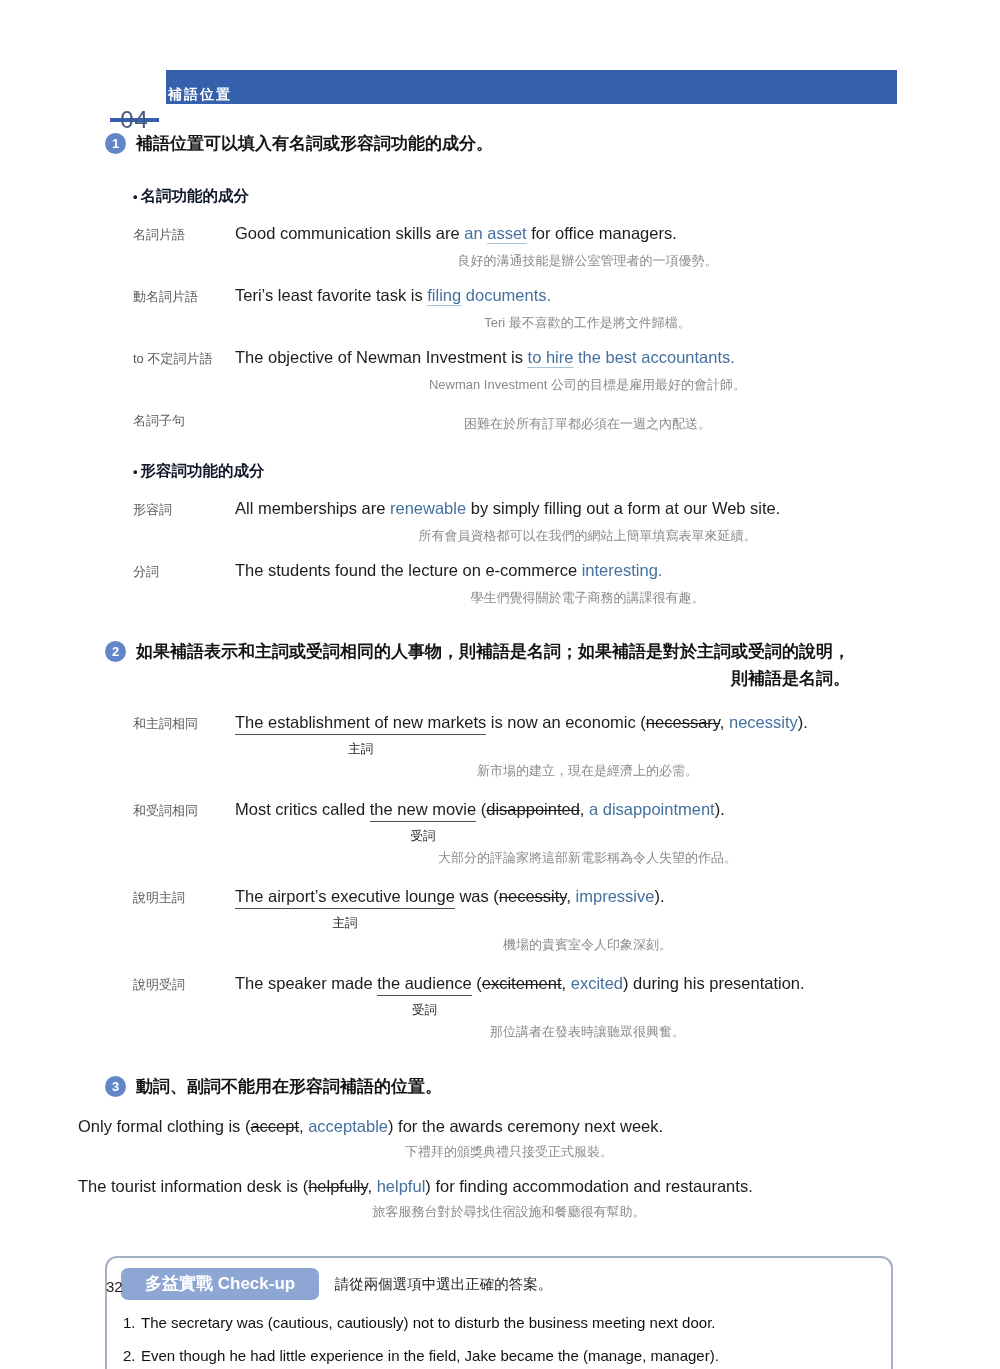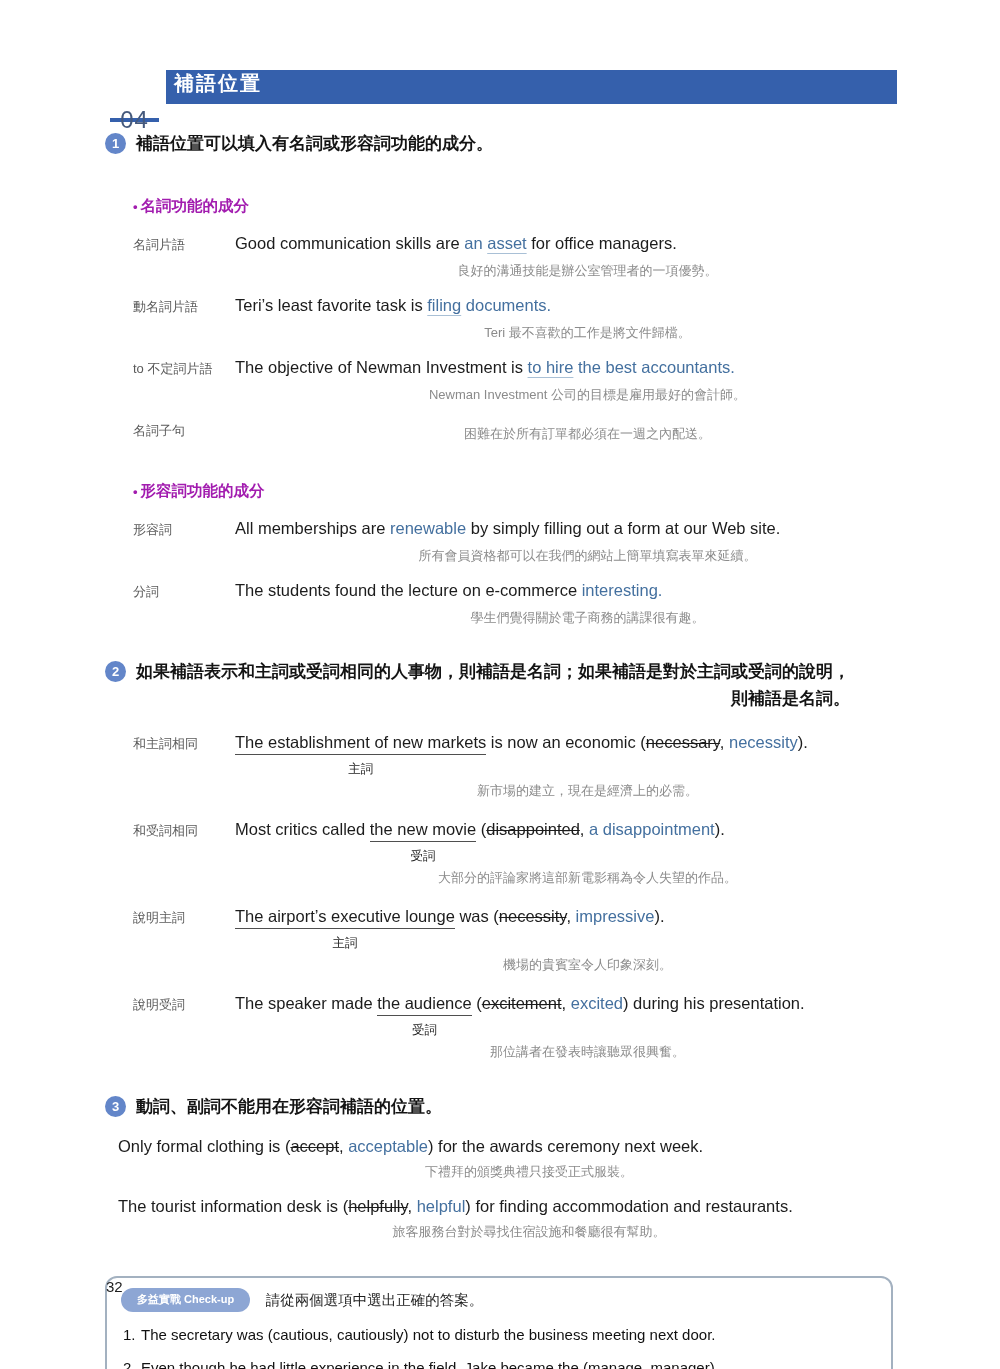--- a/index.html
+++ b/index.html
@@ -11,36 +11,36 @@
   }
 
   
   .unit-header { display:flex; margin:70px 103px 0 110px; height:34px; gap:7px; }
   .unit-num {
     width:49px; border:2px solid #3560ac; background:#eaeff8; color:#45597c;
     display:flex; align-items:center; justify-content:center;
     font-size:24px; letter-spacing:1px;margin-top:48px;
   }
   .unit-bar {
-    flex:1; background:#3560ac; color:#ffffff; display:flex; align-items:flex-start;
-    padding-left:8px; font-size:20px; font-weight:bold; letter-spacing:2px;
+    flex:1; background:#3560ac; color:#ffffff; display:flex; align-items:flex-end;
+    padding-left:2px; font-size:14px; font-weight:bold; letter-spacing:2px;
   }
 
   
   .point { display:flex; gap:10px; margin:26px 60px 0 105px; }
   .pnum {
     width:21px; height:21px; border-radius:50%; background:#6386c9; color:#fff;
     font-size:13px; font-weight:bold; display:flex; align-items:center;
     justify-content:center; flex-shrink:0; margin-top:3px;
   }
   .ptext { font-size:17px; font-weight:bold; color:#141414; line-height:27px;text-align:right; }
 
   
   .subsection { margin-left:133px; margin-right:60px; }
-  .subhead { font-size:15.5px; font-weight:600; color:#a21caf; margin-top:39px; }
+  .subhead { font-size:15.5px; font-weight:600; color:#0f172a; margin-top:29px; }
   .subhead .bullet { margin-right:3px; font-size:13px; }
 
   .ex-row { display:flex; margin-top:15px; }
   .ex-label { width:102px; flex-shrink:0; font-size:13px; color:#5a5a5a; padding-top:4px; white-space:nowrap; }
   .ex-body { flex:1; }
   .sentence { font-size:16.5px; color:#1c1c1c; line-height:23px; white-space:nowrap; }
   .trans { font-size:13px; color:#8b8b8b; margin-top:7px; line-height:17px;text-align:center; }
 
   .blue { color:#44709f; }
   .blue-ul {
@@ -51,32 +51,32 @@
 
   .phrase { display:inline-block; position:relative; border-bottom:1px solid #4f4f4f; }
   .phrase .role {
     position:absolute; top:calc(100% + 4px); left:50%; transform:translateX(-50%);
     font-size:12.5px; color:#222; white-space:nowrap;
   }
   .ex-row.with-role { margin-top:19px; }
   .ex-row.with-role .trans { margin-top:27px; }
 
   
-  .p3rows { margin-left:118px; margin-right:60px; }
+  .p3rows { margin-left:78px; margin-right:60px; }
   .p3row { margin-top:15px; }
   .p3row .trans { margin-top:5px; }
 
   
   .checkup {
     margin:36px 107px 0 105px; border:2px solid #a3b1c0; border-radius:12px;
     padding:10px 14px 18px 14px; position:relative; min-height:100px;
   }
   .badge {
     display:inline-block; background:#8da6d4; color:#ffffff; font-weight:bold;
-    font-size:11px; padding:4px 16px 5px; border-radius:12px; vertical-align:middle;
+    font-size:17px; padding:4px 24px 5px; border-radius:7px; vertical-align:middle;
   }
   .instruction { display:inline-block; margin-left:11px; font-size:14.5px; color:#1e1e1e; vertical-align:middle; }
   .cu-item { display:flex; margin-top:13px; font-size:15px; color:#111; line-height:20px; }
   .cu-num { width:20px; flex-shrink:0; padding-left:2px; }
 
   .pageno { position:absolute; left:106px; top:1278px; font-size:15px; color:#1e1e1e; }
 </style>
 </head>
 <body>
 

